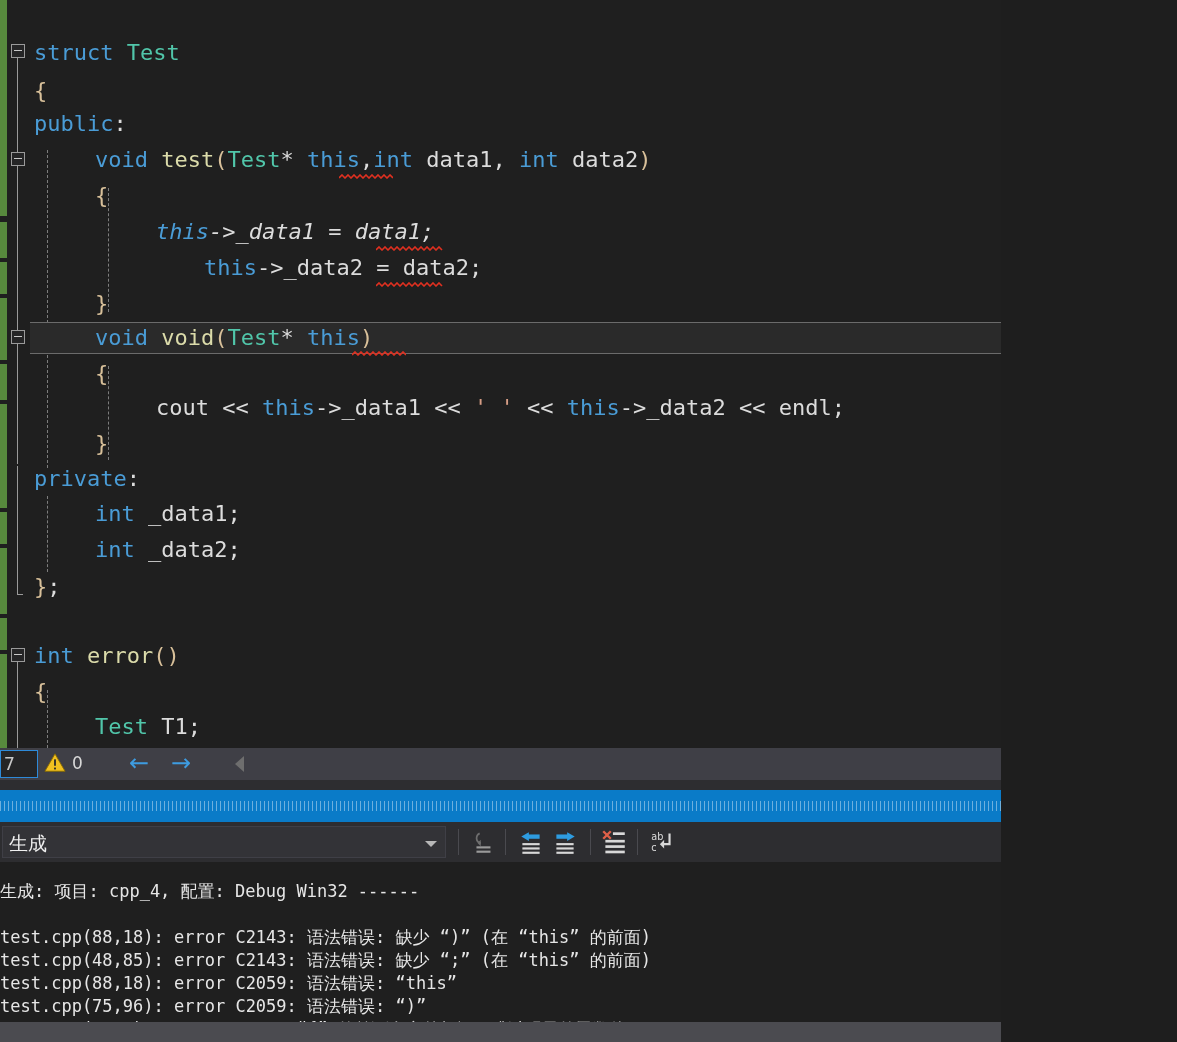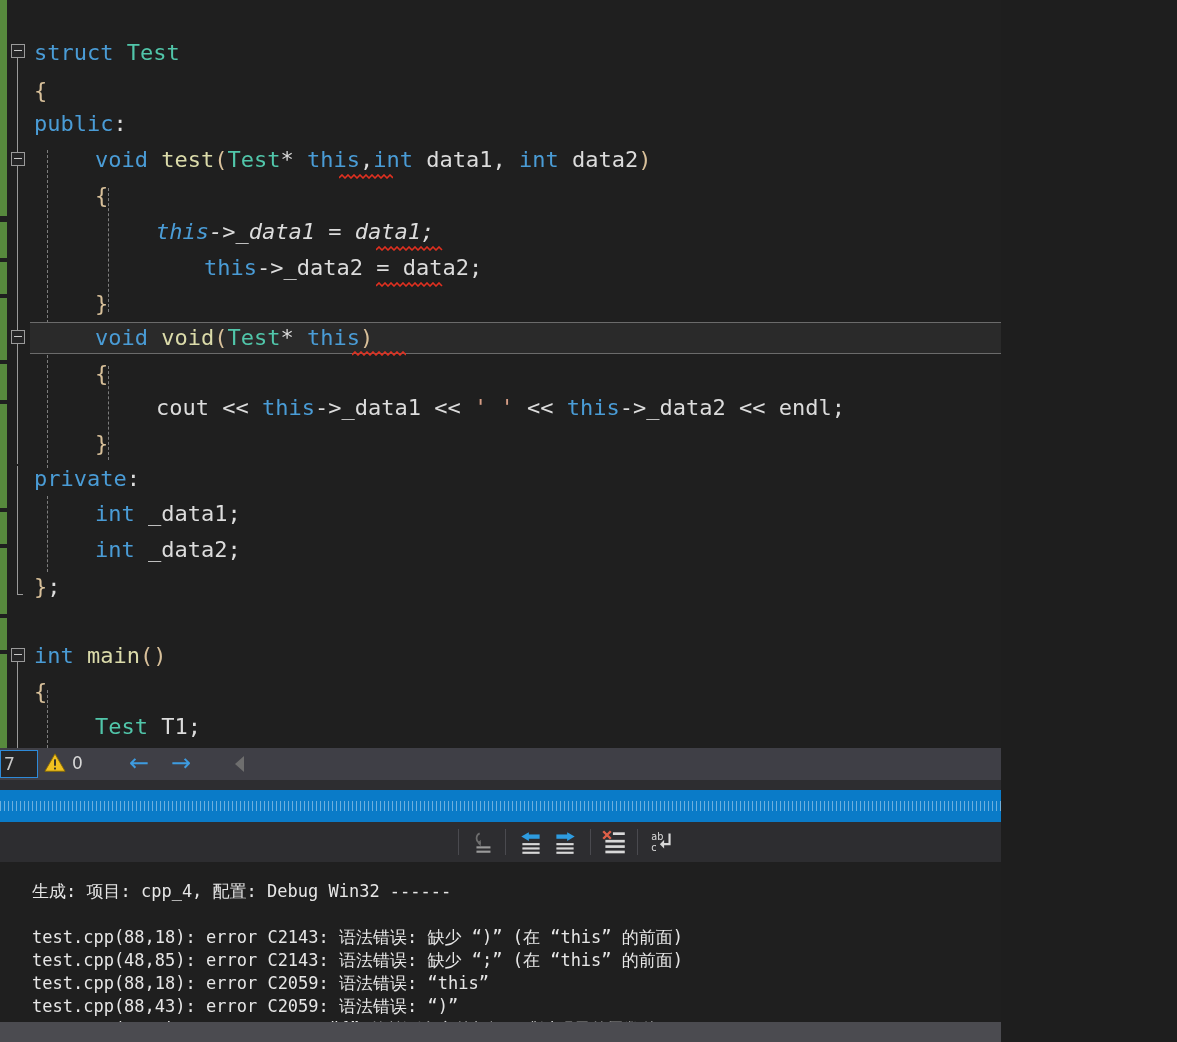--- a/index.html
+++ b/index.html
@@ -145,21 +145,20 @@
 
   
   .out-pane {
     position: absolute; left: 0; top: 862px; width: 1177px; height: 160px;
     background: #1f1f1f; overflow: hidden;
   }
   .out-line {
     position: absolute; left: 0px; white-space: pre;
     color: #e6e6e6; font-size: 17px; line-height: 17px;
     font-family: "DejaVu Sans Mono", monospace;
-    padding-left: 32px;
   }
   .out-bottombar {
     position: absolute; left: 0; top: 1022px; width: 1177px; height: 20px;
     background: #4b4b50;
   }
   .watermark {
     position: absolute; right: 10px; top: 1008px;
     color: #cfcfcf; font-size: 19px;
     font-family: "DejaVu Sans", sans-serif;
     opacity: 0.92;
@@ -251,21 +250,21 @@
       <div class="ln" style="left:95px;top:433px;"><span class="brc">}</span></div>
 
       <div class="ln" style="left:34px;top:468px;"><span class="kw">private</span><span class="pun">:</span></div>
 
       <div class="ln" style="left:95px;top:503px;"><span class="kw">int</span> <span class="var">_data1</span><span class="pun">;</span></div>
 
       <div class="ln" style="left:95px;top:539px;"><span class="kw">int</span> <span class="var">_data2</span><span class="pun">;</span></div>
 
       <div class="ln" style="left:34px;top:576px;"><span class="brc">}</span><span class="pun">;</span></div>
 
-      <div class="ln" style="left:34px;top:645px;"><span class="kw">int</span> <span class="fn">main</span><span class="brc">()</span></div>
+      <div class="ln" style="left:34px;top:645px;"><span class="kw">int</span> <span class="fn">error</span><span class="brc">()</span></div>
 
       <div class="ln" style="left:34px;top:681px;"><span class="brc">{</span></div>
 
       <div class="ln" style="left:95px;top:716px;"><span class="typ">Test</span> <span class="var">T1</span><span class="pun">;</span></div>
 
     </div>
   </div>
 
   <div class="statusbar"></div>
 
@@ -282,20 +281,24 @@
   <div class="navarrow" style="left:168px;">→</div>
   <div class="navtri"></div>
 
   <div class="gapdark"></div>
   <div class="dockband">
     <div class="grip"></div>
   </div>
 
   <div class="out-toolbar"></div>
 
+  <div class="combo">
+    <div class="lbl">生成</div>
+    <div class="caret"></div>
+  </div>
 
   <div class="tb-sep" style="left:458px;"></div>
 
   <div class="tb-btn" style="left:467px;">
     <svg viewBox="0 0 26 26" width="34" height="28">
       <path d="M9 5 C5 7 5 13 10 14" stroke="#6e6e6e" stroke-width="1.6" fill="none"></path>
       <path d="M10 11 L10 17 L7 14 Z" fill="#6e6e6e"></path>
       <rect x="6" y="17" width="13" height="2" fill="#9a9a9a"></rect>
       <rect x="6" y="21" width="13" height="2" fill="#9a9a9a"></rect>
     </svg>
@@ -345,20 +348,20 @@
       <path d="M15 11 L11 15 L15 19 Z" fill="#d8d8d8"></path>
     </svg>
   </div>
 
   <div class="out-pane">
     <div class="out-line" style="top:21px;">生成: 项目: cpp_4, 配置: Debug Win32 ------</div>
     <div class="out-line" style="top:44px;"></div>
     <div class="out-line" style="top:67px;">test.cpp(88,18): error C2143: 语法错误: 缺少 “)” (在 “this” 的前面)</div>
     <div class="out-line" style="top:90px;">test.cpp(48,85): error C2143: 语法错误: 缺少 “;” (在 “this” 的前面)</div>
     <div class="out-line" style="top:113px;">test.cpp(88,18): error C2059: 语法错误: “this”</div>
-    <div class="out-line" style="top:136px;">test.cpp(88,43): error C2059: 语法错误: “)”</div>
+    <div class="out-line" style="top:136px;">test.cpp(75,96): error C2059: 语法错误: “)”</div>
     <div class="out-line" style="top:159px;">test.cpp(89,2): error C2334: “{” 的前面有意外标记，跳过明显的函数体</div>
   </div>
 
   <div class="out-bottombar"></div>
 
 
 </div>
 
 </body></html>

